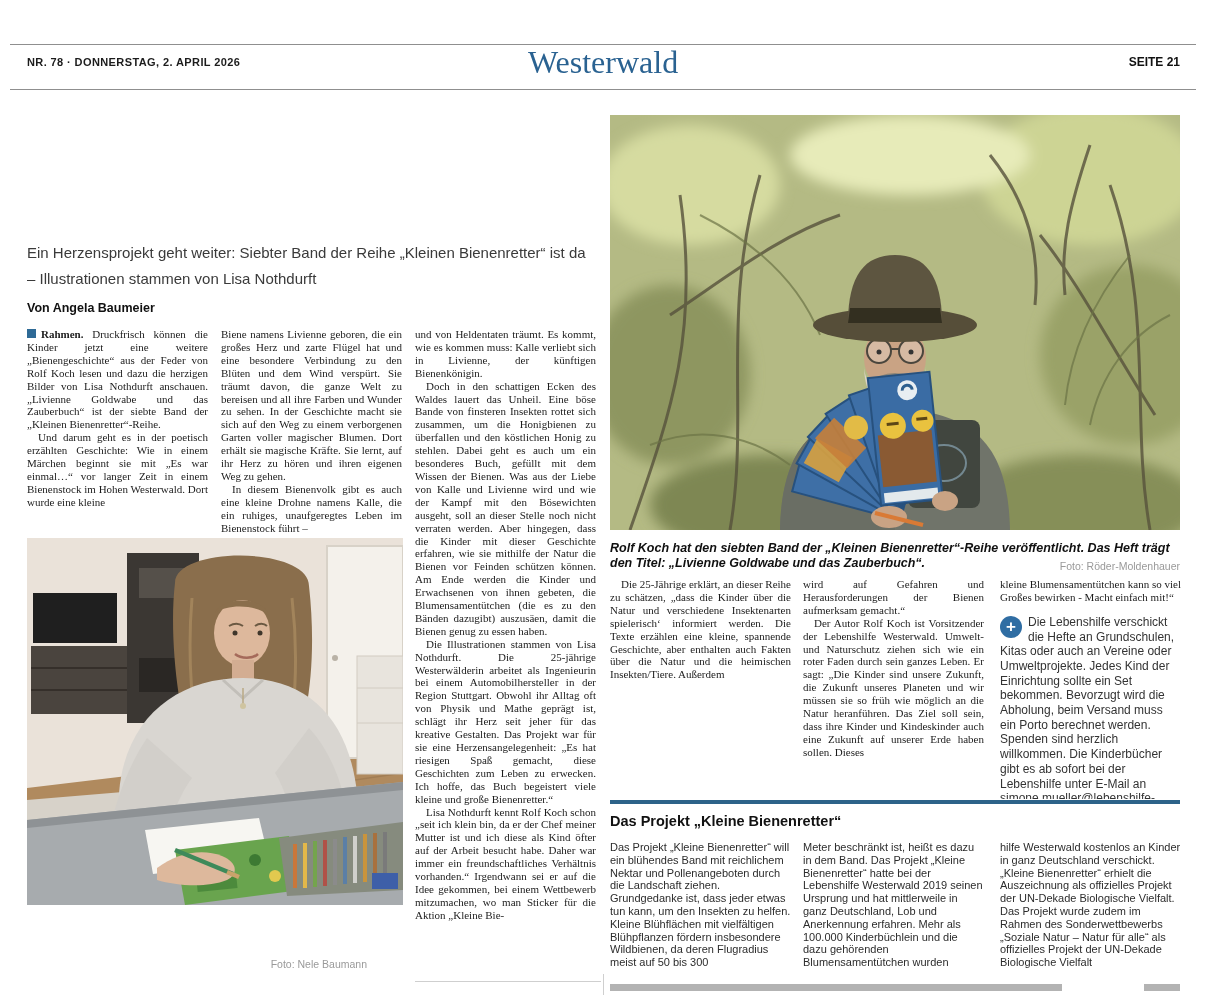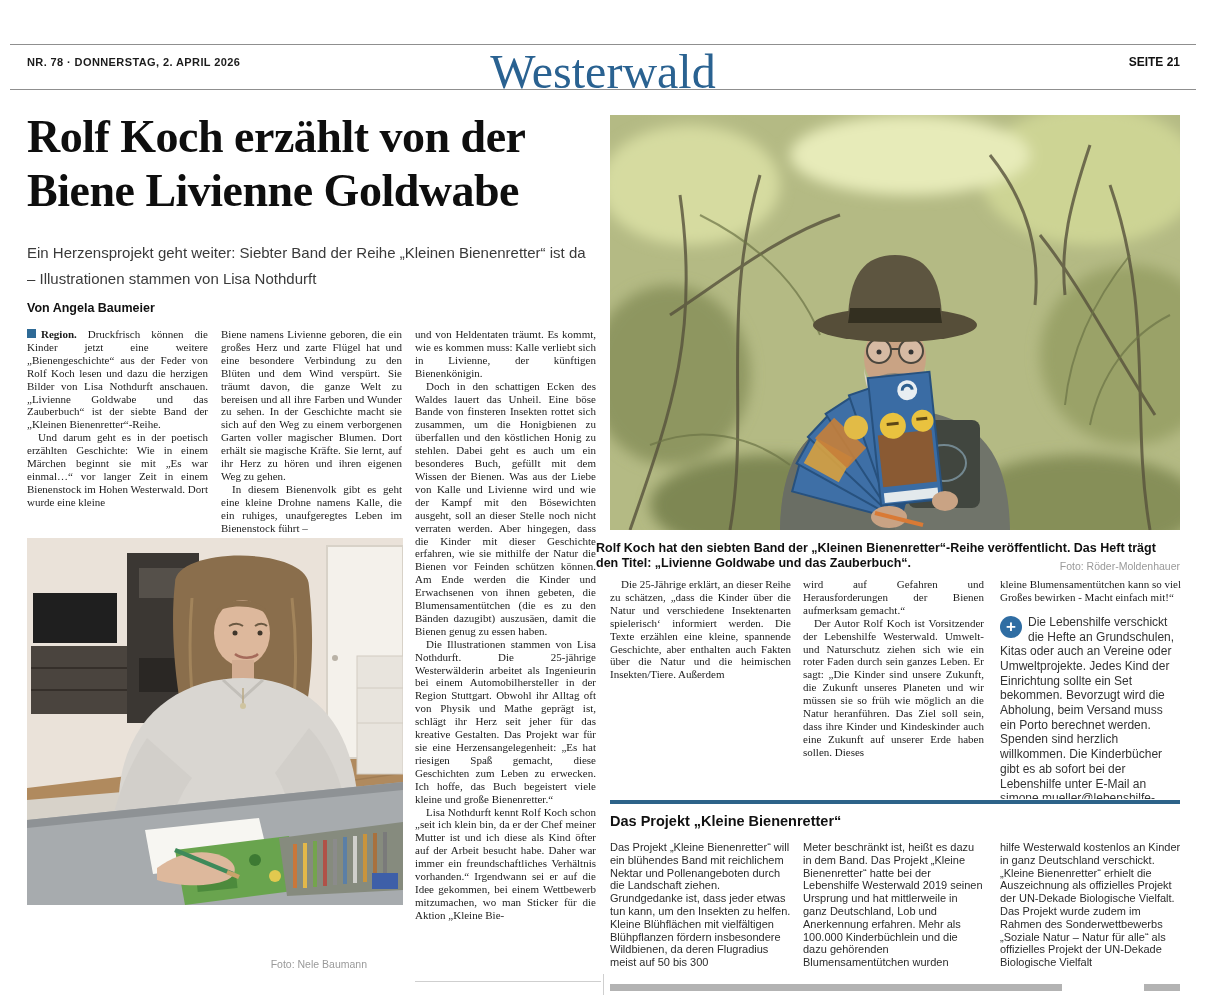--- a/index.html
+++ b/index.html
@@ -5,21 +5,21 @@
   * { box-sizing: border-box; }
   body { margin: 0; background: #ffffff; }
   .page {
     position: relative; width: 1206px; height: 995px; background: #fff;
     font-family: "Liberation Sans", sans-serif; overflow: hidden;
   }
   .hrule { position: absolute; height: 1px; background: #8f8f8f; }
   .edition { position: absolute; left: 27px; top: 56px; font-size: 11px; letter-spacing: .4px; color: #1c1c1c; font-weight: 600; }
   .seite { position: absolute; right: 26px; top: 55px; font-size: 12px; font-weight: 700; color: #111; }
   .section-title { position: absolute; left: 0; right: 0; top: 44px; text-align: center;
-    font-family: "Liberation Serif", serif; font-size: 48px; color: #2a6291; }
+    font-family: "Liberation Serif", serif; font-size: 32px; color: #2a6291; }
   .headline { position: absolute; left: 27px; top: 110px; width: 578px;
     font-family: "Liberation Serif", serif; font-weight: 700; font-size: 46px; line-height: 54px;
     color: #0e0e0e; letter-spacing: -0.5px; }
   .subhead { position: absolute; left: 27px; top: 240px; width: 570px;
     font-size: 15px; line-height: 25.5px; color: #3a3a3a; }
   .byline { position: absolute; left: 27px; top: 301px; font-size: 12.5px; font-weight: 700; color: #111; }
 
   .serifcol { position: absolute; width: 181px; overflow: hidden;
     font-family: "Liberation Serif", serif; font-size: 11px; line-height: 12.9px;
     color: #1b1b1b; text-align: justify; hyphens: auto; }
@@ -65,31 +65,30 @@
 <body>
 
 <div class="page">
 
   <div class="hrule" style="left:10px; right:10px; top:44px; width:1186px;"></div>
   <div class="edition">NR. 78 · DONNERSTAG, 2. APRIL 2026</div>
   <div class="seite">SEITE 21</div>
   <div class="section-title">Westerwald</div>
   <div class="hrule" style="left:10px; right:10px; top:89px; width:1186px;"></div>
 
-  <h1 class="headline" style="margin:0;">Rolf Koch erzählt von der Biene Livienne Goldwabe</h1>
   <div class="subhead">Ein Herzensprojekt geht weiter: Siebter Band der Reihe „Kleinen Bienenretter“ ist da – Illustrationen stammen von Lisa Nothdurft</div>
   <div class="byline">Von Angela Baumeier</div>
 
   <div class="serifcol c1">
-    <p><span class="sq"></span><b>Region.</b> <span>Druckfrisch können die Kinder jetzt eine weitere „Bienengeschichte“ aus der Feder von Rolf Koch lesen und dazu die herzigen Bilder von Lisa Nothdurft anschauen. „Livienne Goldwabe und das Zauberbuch“ ist der siebte Band der „Kleinen Bienenretter“-Reihe.</span></p>
+    <p><span class="sq"></span><b>Rahmen.</b> <span>Druckfrisch können die Kinder jetzt eine weitere „Bienengeschichte“ aus der Feder von Rolf Koch lesen und dazu die herzigen Bilder von Lisa Nothdurft anschauen. „Livienne Goldwabe und das Zauberbuch“ ist der siebte Band der „Kleinen Bienenretter“-Reihe.</span></p>
     <span><p class="ind">Und darum geht es in der poetisch erzählten Geschichte: Wie in einem Märchen beginnt sie mit „Es war einmal…“ vor langer Zeit in einem Bienenstock im Hohen Westerwald. Dort wurde eine kleine</p></span>
   </div>
   <div class="serifcol c2">
       <p>Biene namens Livienne geboren, die ein großes Herz und zarte Flügel hat und eine besondere Verbindung zu den Blüten und dem Wind verspürt. Sie träumt davon, die ganze Welt zu bereisen und all ihre Farben und Wunder zu sehen. In der Geschichte macht sie sich auf den Weg zu einem verborgenen Garten voller magischer Blumen. Dort erhält sie magische Kräfte. Sie lernt, auf ihr Herz zu hören und ihren eigenen Weg zu gehen.</p>
-      <p class="ind">In diesem Bienenvolk gibt es geht eine kleine Drohne namens Kalle, die ein ruhiges, unaufgeregtes Leben im Bienenstock führt –</p>
+      <p class="ind">In diesem Bienenvolk gibt es auch eine kleine Drohne namens Kalle, die ein ruhiges, unaufgeregtes Leben im Bienenstock führt –</p>
     </div>
   <div class="serifcol c3">
       <p>und von Heldentaten träumt. Es kommt, wie es kommen muss: Kalle verliebt sich in Livienne, der künftigen Bienenkönigin.</p>
       <p class="ind">Doch in den schattigen Ecken des Waldes lauert das Unheil. Eine böse Bande von finsteren Insekten rottet sich zusammen, um die Honigbienen zu überfallen und den köstlichen Honig zu stehlen. Dabei geht es auch um ein besonderes Buch, gefüllt mit dem Wissen der Bienen. Was aus der Liebe von Kalle und Livienne wird und wie der Kampf mit den Bösewichten ausgeht, soll an dieser Stelle noch nicht verraten werden. Aber hingegen, dass die Kinder mit dieser Geschichte erfahren, wie sie mithilfe der Natur die Bienen vor Feinden schützen können. Am Ende werden die Kinder und Erwachsenen von ihnen gebeten, die Blumensamentütchen (die es zu den Bänden dazugibt) auszusäen, damit die Bienen genug zu essen haben.</p>
       <p class="ind">Die Illustrationen stammen von Lisa Nothdurft. Die 25-jährige Westerwälderin arbeitet als Ingenieurin bei einem Automobilhersteller in der Region Stuttgart. Obwohl ihr Alltag oft von Physik und Mathe geprägt ist, schlägt ihr Herz seit jeher für das kreative Gestalten. Das Projekt war für sie eine Herzensangelegenheit: „Es hat riesigen Spaß gemacht, diese Geschichten zum Leben zu erwecken. Ich hoffe, das Buch begeistert viele kleine und große Bienenretter.“</p>
       <p class="ind">Lisa Nothdurft kennt Rolf Koch schon „seit ich klein bin, da er der Chef meiner Mutter ist und ich diese als Kind öfter auf der Arbeit besucht habe. Daher war immer ein freundschaftliches Verhältnis vorhanden.“ Irgendwann sei er auf die Idee gekommen, bei einem Wettbewerb mitzumachen, wo man Sticker für die Aktion „Kleine Bie-</p>
     </div>
   <div class="serifcol c4">
       <p class="ind">Die 25-Jährige erklärt, an dieser Reihe zu schätzen, „dass die Kinder über die Natur und verschiedene Insektenarten spielerisch‘ informiert werden. Die Texte erzählen eine kleine, spannende Geschichte, aber enthalten auch Fakten über die Natur und die heimischen Insekten/Tiere. Außerdem</p>
     </div>
@@ -183,21 +182,21 @@
         <line x1="20" y1="-82" x2="31" y2="-82" stroke="#5c4616" stroke-width="3"></line>
         <rect x="-20" y="-12" width="54" height="10" fill="#e3e9ec"></rect>
         <circle cx="14" cy="-112" r="10" fill="#e8eef2"></circle>
           <path d="M9,-112 A5,5 0 1 1 19,-112" fill="none" stroke="#2e5f8e" stroke-width="3"></path>
       </g>
       <ellipse cx="-16" cy="14" rx="18" ry="11" fill="#c9a384"></ellipse>
       <ellipse cx="40" cy="-2" rx="13" ry="10" fill="#c9a384"></ellipse>
       <line x1="-30" y1="10" x2="18" y2="22" stroke="#d97a35" stroke-width="4"></line>
     </g>
   </svg>
-  <div class="cap" style="left:596px; top:541px; width:570px;">Rolf Koch hat den siebten Band der „Kleinen Bienenretter“-Reihe veröffentlicht. Das Heft trägt den Titel: „Livienne Goldwabe und das Zauberbuch“.</div>
+  <div class="cap" style="left:610px; top:541px; width:570px;font-style:italic;">Rolf Koch hat den siebten Band der „Kleinen Bienenretter“-Reihe veröffentlicht. Das Heft trägt den Titel: „Livienne Goldwabe und das Zauberbuch“.</div>
   <div class="credit" style="left:1020px; top:560px; width:160px;">Foto: Röder-Moldenhauer</div>
 
   <svg class="photo" style="left:27px; top:538px;" width="376" height="367" viewBox="0 0 376 367" preserveAspectRatio="none">
     <rect width="376" height="367" fill="#eae2d9"></rect>
     <polygon points="0,250 376,205 376,367 0,367" fill="#b08a5e"></polygon>
     <g stroke="#9c7850" stroke-width="1.5" opacity="0.7">
       <line x1="0" y1="290" x2="376" y2="235"></line>
         <line x1="0" y1="330" x2="376" y2="268"></line>
     </g>
     <polygon points="0,262 120,252 85,367 0,367" fill="#d7d2c9"></polygon>

